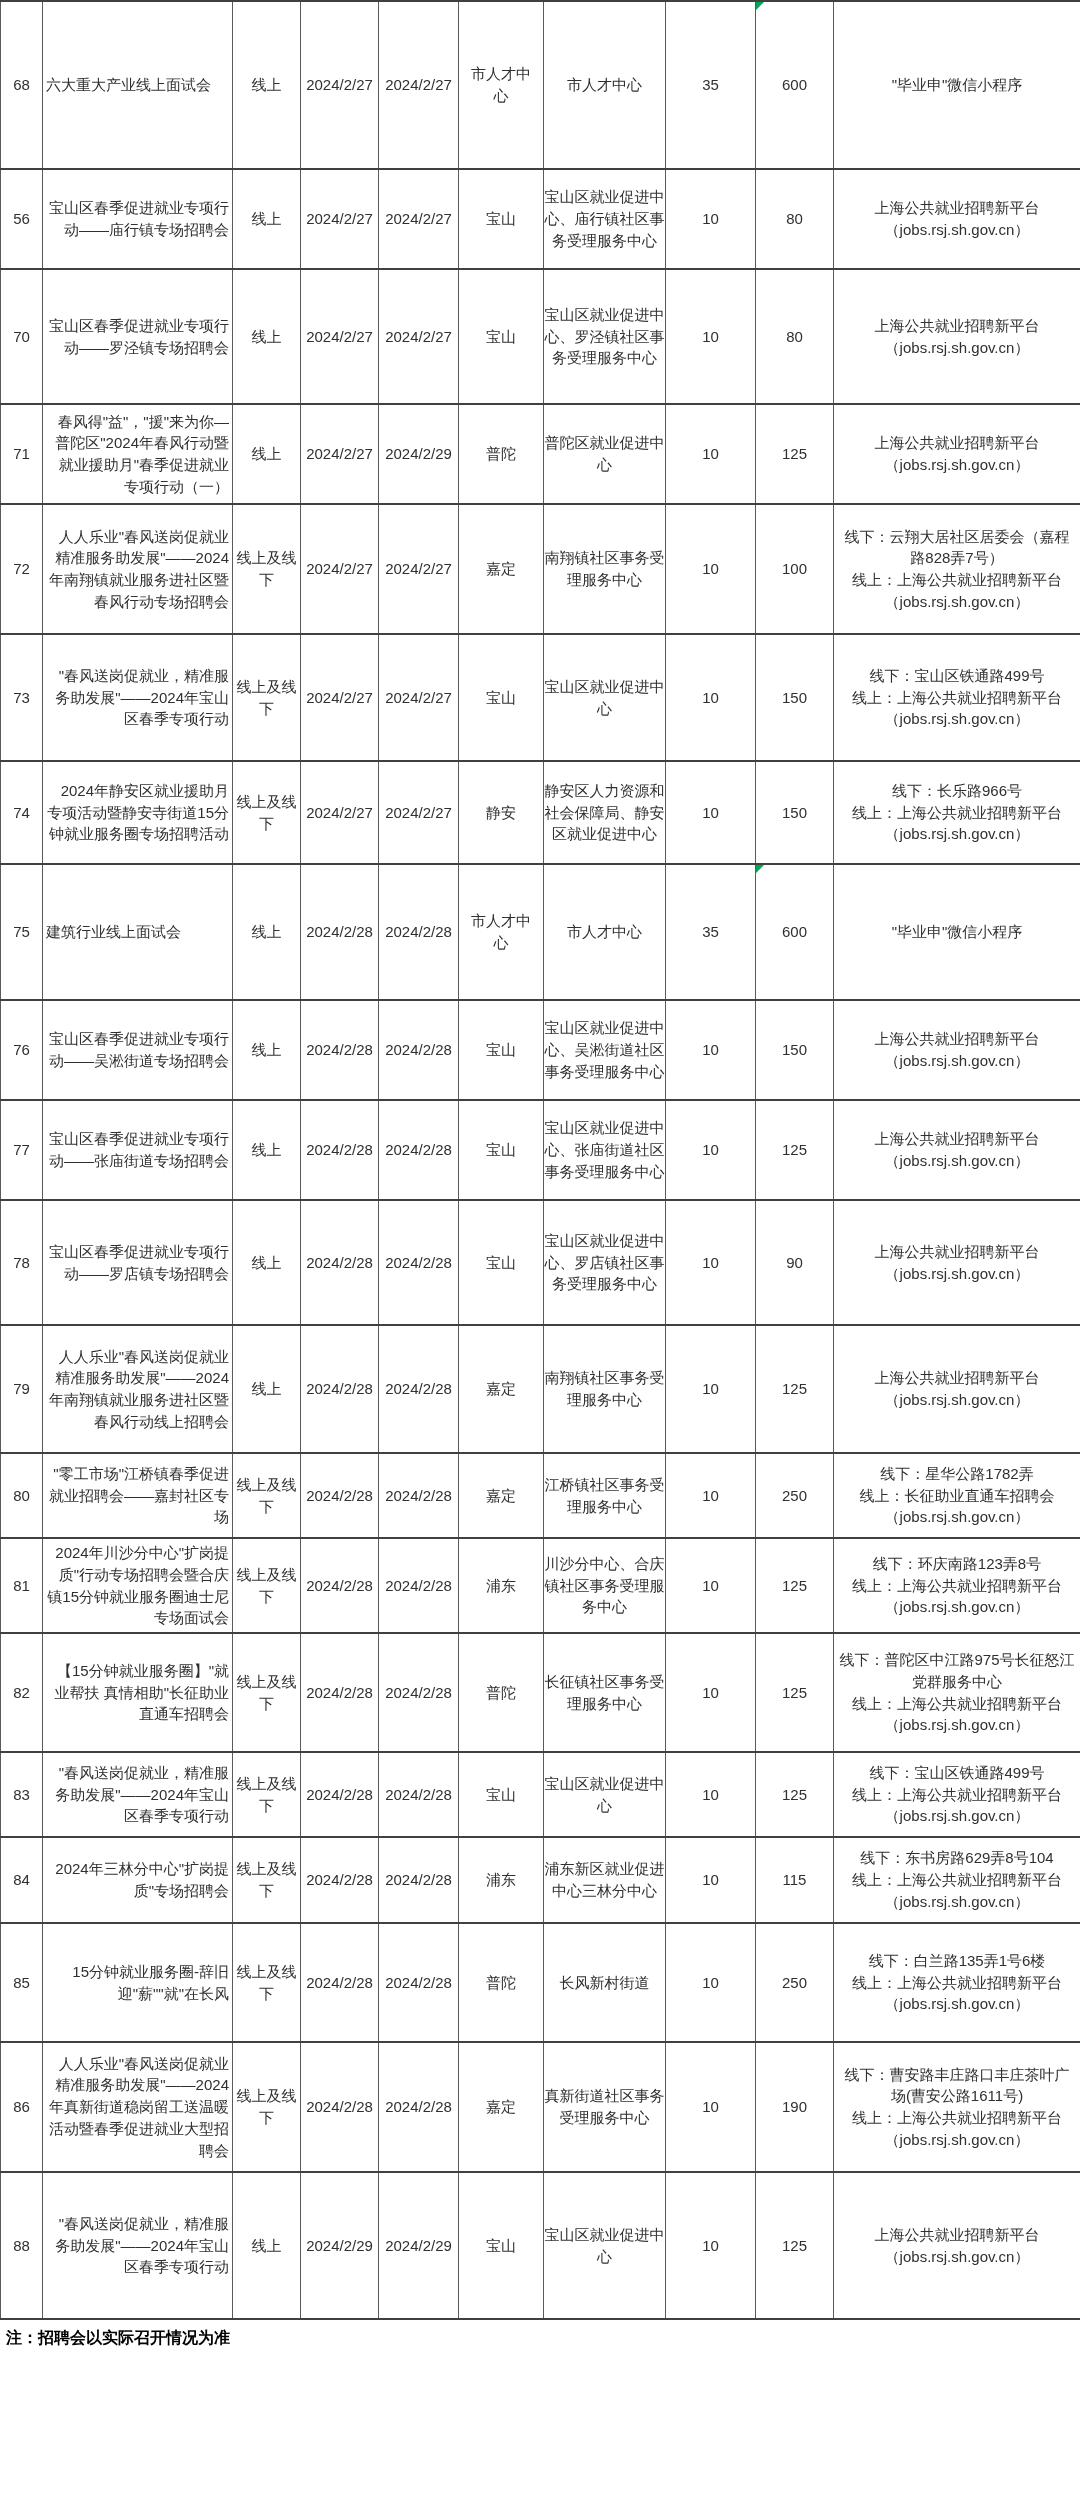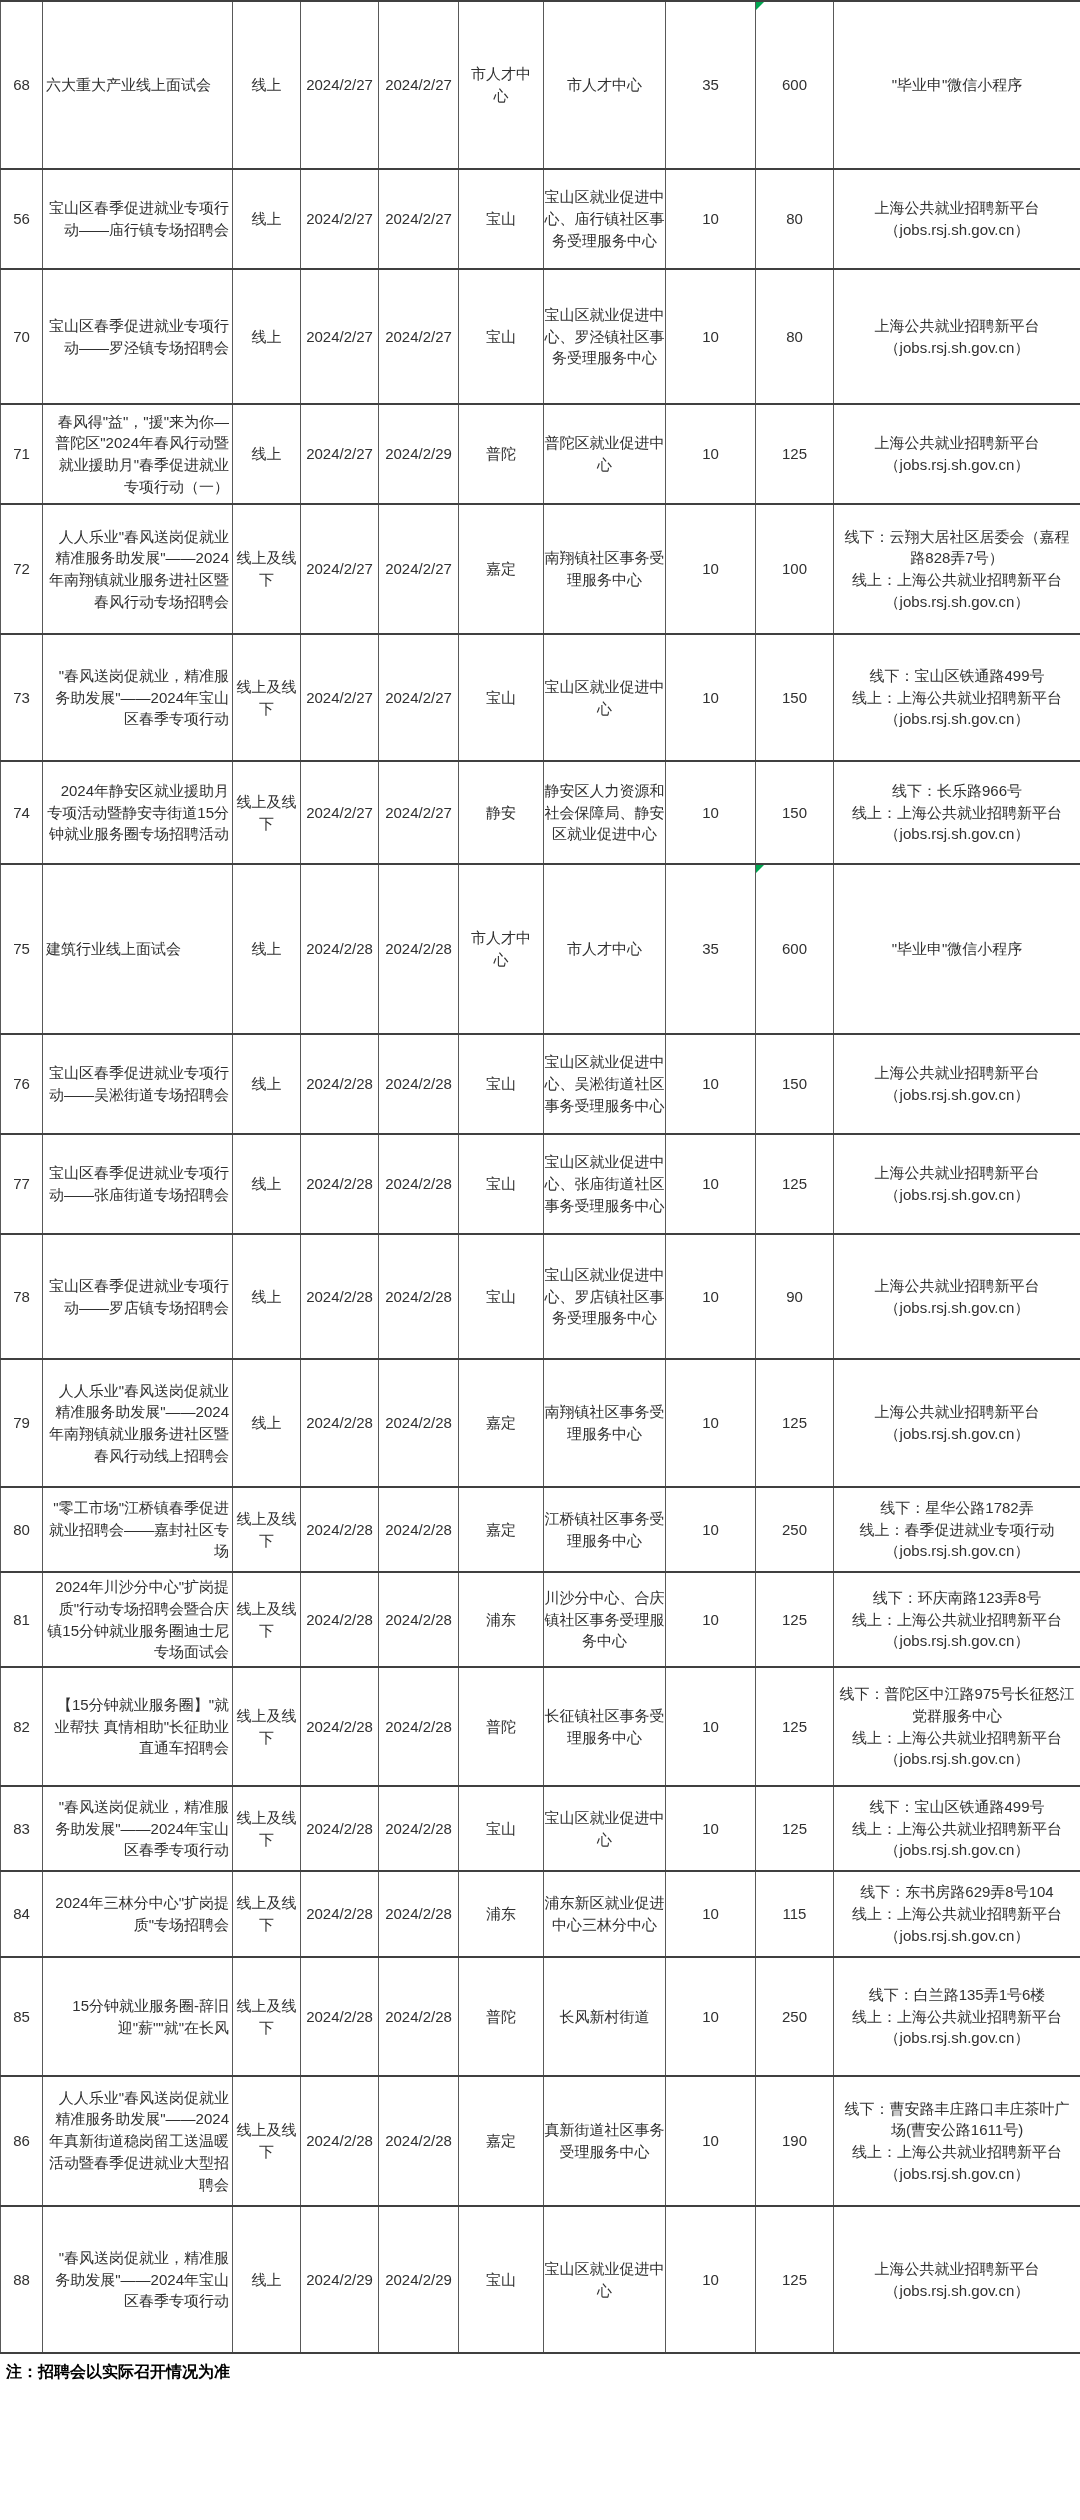--- a/index.html
+++ b/index.html
@@ -146,21 +146,21 @@
         <td>线上及线下</td>
         <td>2024/2/27</td>
         <td>2024/2/27</td>
         <td class="c-district">静安</td>
         <td class="c-organizer">静安区人力资源和社会保障局、静安区就业促进中心</td>
         <td>10</td>
         <td>150</td>
         <td class="c-channel">线下：长乐路966号
 线上：上海公共就业招聘新平台（jobs.rsj.sh.gov.cn）</td>
       </tr>
-      <tr style="height: 170px;">
+      <tr style="height: 136px;">
         <td>75</td>
         <td class="c-name center">建筑行业线上面试会</td>
         <td>线上</td>
         <td>2024/2/28</td>
         <td>2024/2/28</td>
         <td class="c-district">市人才中心</td>
         <td class="c-organizer">市人才中心</td>
         <td>35</td>
         <td class="flagged">600</td>
         <td class="c-channel">"毕业申"微信小程序</td>
@@ -221,21 +221,21 @@
         <td>80</td>
         <td class="c-name">"零工市场"江桥镇春季促进就业招聘会——嘉封社区专场</td>
         <td>线上及线下</td>
         <td>2024/2/28</td>
         <td>2024/2/28</td>
         <td class="c-district">嘉定</td>
         <td class="c-organizer">江桥镇社区事务受理服务中心</td>
         <td>10</td>
         <td>250</td>
         <td class="c-channel">线下：星华公路1782弄
-线上：春季促进就业专项行动（jobs.rsj.sh.gov.cn）</td>
+线上：长征助业直通车招聘会（jobs.rsj.sh.gov.cn）</td>
       </tr>
       <tr style="height: 95px;">
         <td>81</td>
         <td class="c-name">2024年川沙分中心"扩岗提质"行动专场招聘会暨合庆镇15分钟就业服务圈迪士尼专场面试会</td>
         <td>线上及线下</td>
         <td>2024/2/28</td>
         <td>2024/2/28</td>
         <td class="c-district">浦东</td>
         <td class="c-organizer">川沙分中心、合庆镇社区事务受理服务中心</td>
         <td>10</td>

